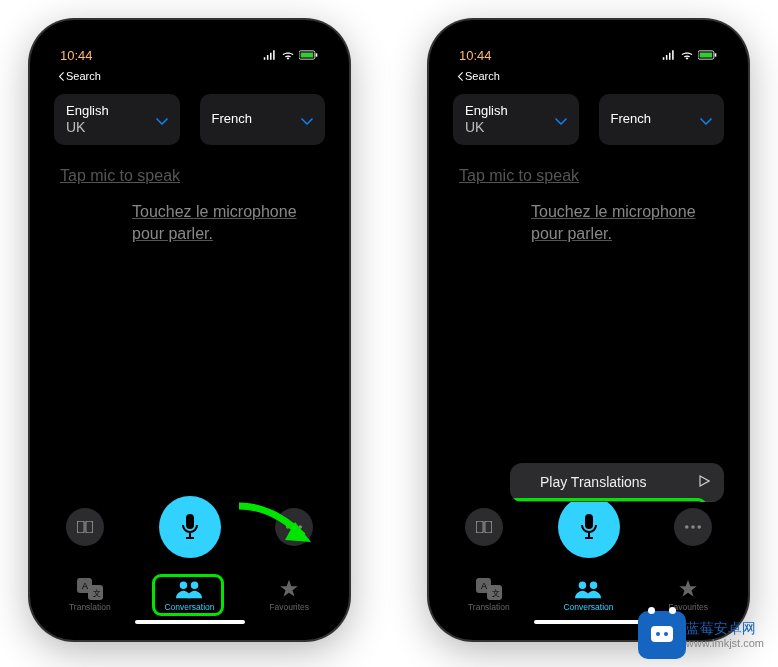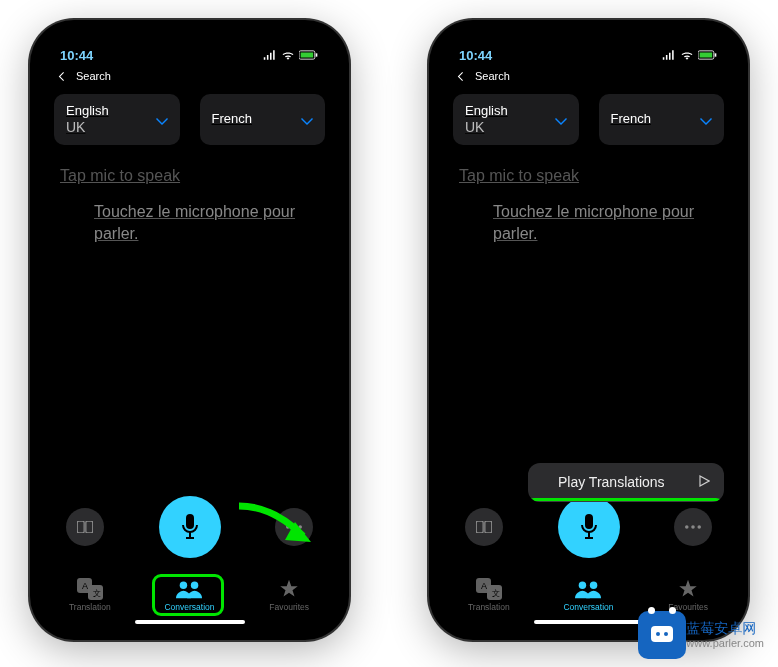--- a/index.html
+++ b/index.html
@@ -42,38 +42,37 @@
       background: #000;
       border-radius: 0 0 16px 16px;
       z-index: 100;
     }
     .status-bar {
       display: flex;
       justify-content: space-between;
       align-items: center;
       padding: 10px 20px 0;
       height: 40px;
-      color: #7dd3fc;
+      color: #fdba74;
       font-size: 13px;
-      font-weight: 700;
+      font-weight: 400;
     }
     .status-icons { display: flex; gap: 4px; align-items: center; }
     .back-link {
       color: #fff;
       font-size: 11px;
       padding: 0 18px 4px;
       display: flex;
       align-items: center;
-      gap: 12px;
+      gap: 2px;
     }
     .lang-row {
       display: flex;
       gap: 20px;
       padding: 8px 14px;
-      text-decoration: underline;
     }
     .lang-pill {
       flex: 1;
       background: #1c1c1e;
       border-radius: 10px;
       padding: 10px 12px;
       display: flex;
       justify-content: space-between;
       align-items: center;
       color: #fff;
@@ -82,21 +81,21 @@
     .lang-name { font-size: 13px; font-weight: 500; }
     .lang-sub { font-size: 14px; opacity: 0.7; }
     .chevron-down { color: #0a84ff; }
     .content {
       flex: 1;
       padding: 14px 20px;
       color: #555;
       text-decoration: underline;
     }
     .prompt-src { color: #555; font-size: 16px; margin-bottom: 16px; }
-    .prompt-tgt { color: #888; font-size: 16px; margin-left: 34px; line-height: 1.35; }
+    .prompt-tgt { color: #888; font-size: 16px; margin-left: 72px; line-height: 1.35; }
     .bottom-controls {
       display: flex;
       justify-content: space-between;
       align-items: center;
       padding: 0 26px 12px;
       position: relative;
     }
     .circle-btn {
       width: 38px;
       height: 38px;
@@ -151,21 +150,21 @@
       pointer-events: none;
     }
     .arrow-anno {
       position: absolute;
       pointer-events: none;
     }
     .menu-popup {
       position: absolute;
       right: 14px;
       bottom: 128px;
-      width: 196px;
+      width: 214px;
       background: #2c2c2e;
       border-radius: 12px;
       overflow: hidden;
       color: #eee;
       font-size: 14px;
     }
     .menu-item {
       display: flex;
       justify-content: space-between;
       align-items: center;
@@ -456,15 +455,15 @@
 <div class="watermark">
   <div class="wm-badge">
     <svg width="26" height="22" viewBox="0 0 26 22">
         <rect x="2" y="2" width="22" height="16" rx="4" fill="#fff"></rect>
         <circle cx="9" cy="10" r="2" fill="#1565c0"></circle>
         <circle cx="17" cy="10" r="2" fill="#1565c0"></circle>
       </svg>
   </div>
   <div class="wm-text">
     <span>蓝莓安卓网</span>
-    <span class="wm-sub">www.parler.com</span>
+    <span class="wm-sub">www.lmkjst.com</span>
   </div>
 </div>
 
 </body></html>

